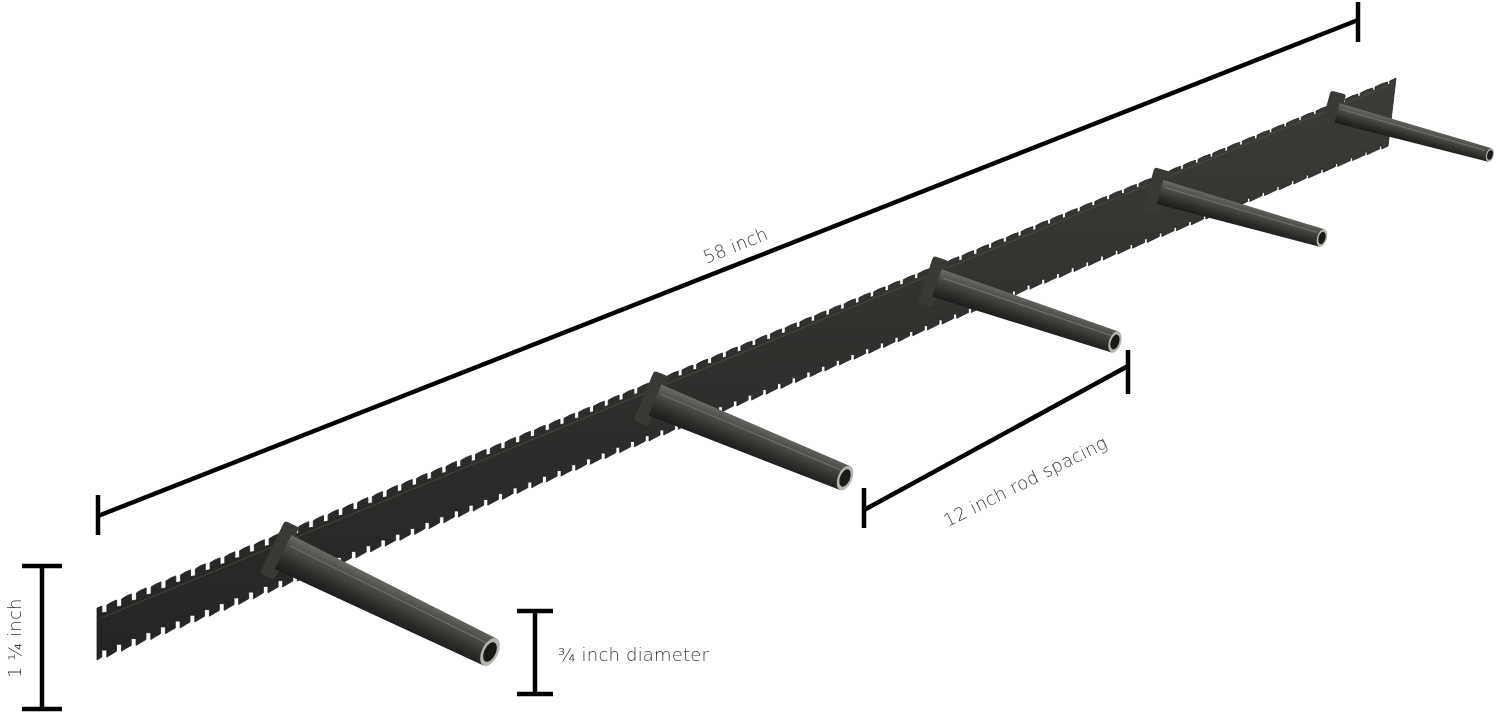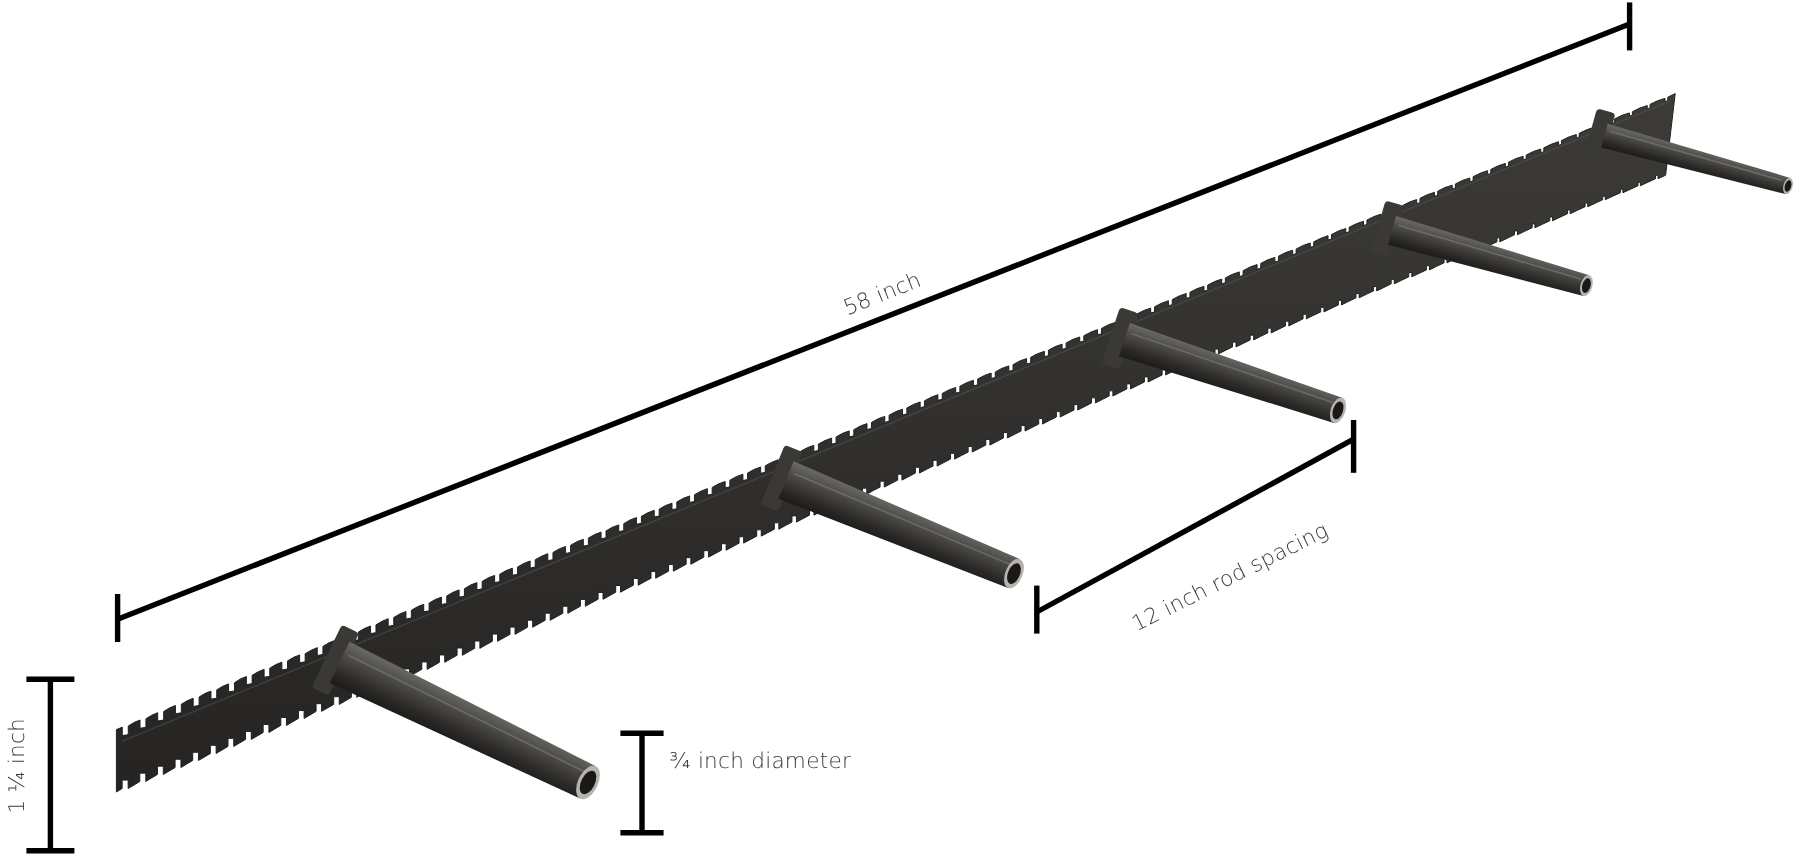--- a/index.html
+++ b/index.html
@@ -82,14 +82,14 @@
 
       <line class="dim-line" id="dim-diam" x1="535" y1="611" x2="535" y2="694"></line>
       <line class="dim-cap" id="cap-diam-t" x1="517" y1="611" x2="553" y2="611"></line>
       <line class="dim-cap" id="cap-diam-b" x1="517" y1="694" x2="553" y2="694"></line>
     </g>
   </svg>
 
   <div class="label" id="lbl-overall" style="left:700px; top:248px; font-size:18px; transform: rotate(-21.8deg);">58 inch</div>
   <div class="label" id="lbl-spacing" style="left:940px; top:512px; font-size:18px; transform: rotate(-26.5deg);">12 inch rod spacing</div>
   <div class="label" id="lbl-height" style="left:4px; top:678px; font-size:18px; transform: rotate(-90deg);">1 ¼ inch</div>
-  <div class="label" id="lbl-diam" style="left:558px; top:624px; font-size:18px;">¾ inch diameter</div>
+  <div class="label" id="lbl-diam" style="left:558px; top:644px; font-size:18px;">¾ inch diameter</div>
 </div>
 
 </body></html>

